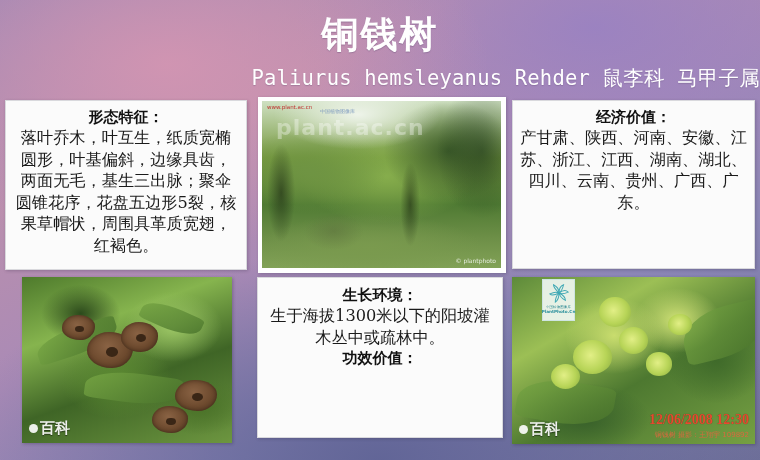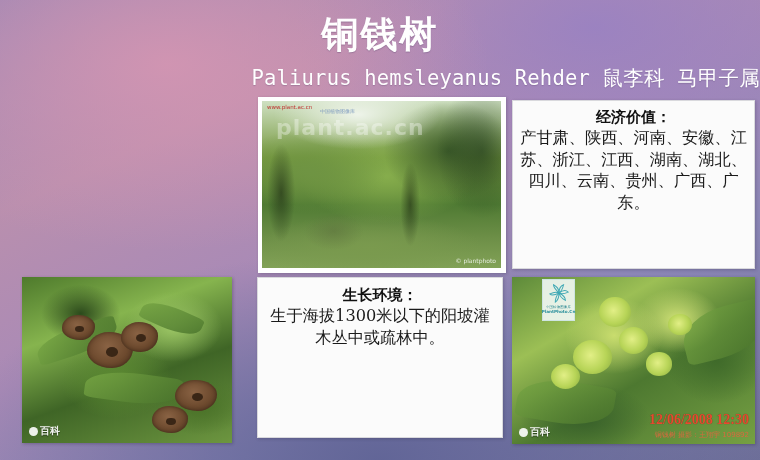--- a/index.html
+++ b/index.html
@@ -156,21 +156,21 @@
 
   
   .wm {
     position: absolute;
     font-family: "DejaVu Sans", "Liberation Sans", sans-serif;
     pointer-events: none;
     white-space: nowrap;
   }
   .wm-baike {
     left: 7px; bottom: 5px;
-    font-size: 10px; font-weight: 700;
+    font-size: 15px; font-weight: 700;
     color: rgba(255,255,255,0.92);
     text-shadow: 0 1px 1px rgba(0,0,0,0.5);
     display: flex; align-items: center; gap: 2px;
   }
   .paw {
     display: inline-block; width: 9px; height: 9px;
     border-radius: 50%;
     background: rgba(255,255,255,0.9);
     position: relative;
   }
@@ -228,29 +228,34 @@
 </head>
 <body>
 
 <div id="slide">
 
   <div class="header">
     <div class="title">铜钱树</div>
     <div class="subtitle">Paliurus hemsleyanus Rehder 鼠李科 马甲子属</div>
   </div>
 
+  <div class="card" id="card-morph">
+    <div class="card-head">形态特征：</div>
+    <div class="card-body">落叶乔木，叶互生，纸质宽椭圆形，叶基偏斜，边缘具齿，两面无毛，基生三出脉；聚伞圆锥花序，花盘五边形5裂，核果草帽状，周围具革质宽翅，红褐色。</div>
+  </div>
 
   <div class="card" id="card-dist">
     <div class="card-head">经济价值：</div>
     <div class="card-body">产甘肃、陕西、河南、安徽、江苏、浙江、江西、湖南、湖北、四川、云南、贵州、广西、广东。</div>
   </div>
 
   <div class="card" id="card-env">
     <div class="card-head">生长环境：</div>
     <div class="card-body">生于海拔1300米以下的阳坡灌木丛中或疏林中。</div>
+    <div class="card-head">功效价值：</div>
   </div>
 
   <div class="photo" id="photo-habitat">
     <div class="img">
       <span class="wm wm-top">www.plant.ac.cn</span>
       <span class="wm wm-top2">中国植物图像库</span>
       <span class="wm wm-big">plant.ac.cn</span>
       <span class="wm wm-cn">© plantphoto</span>
     </div>
   </div>

